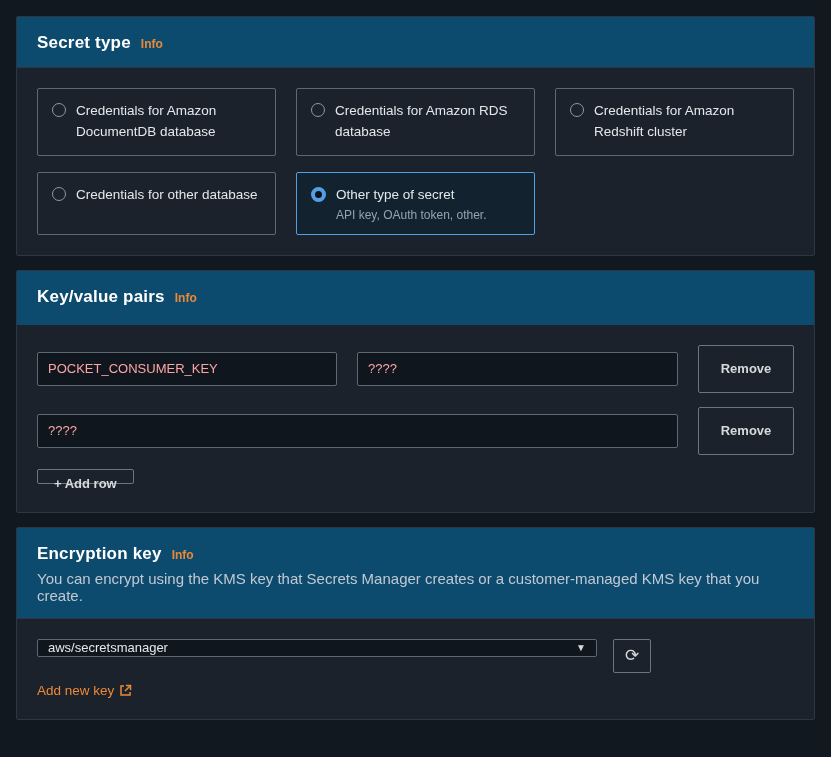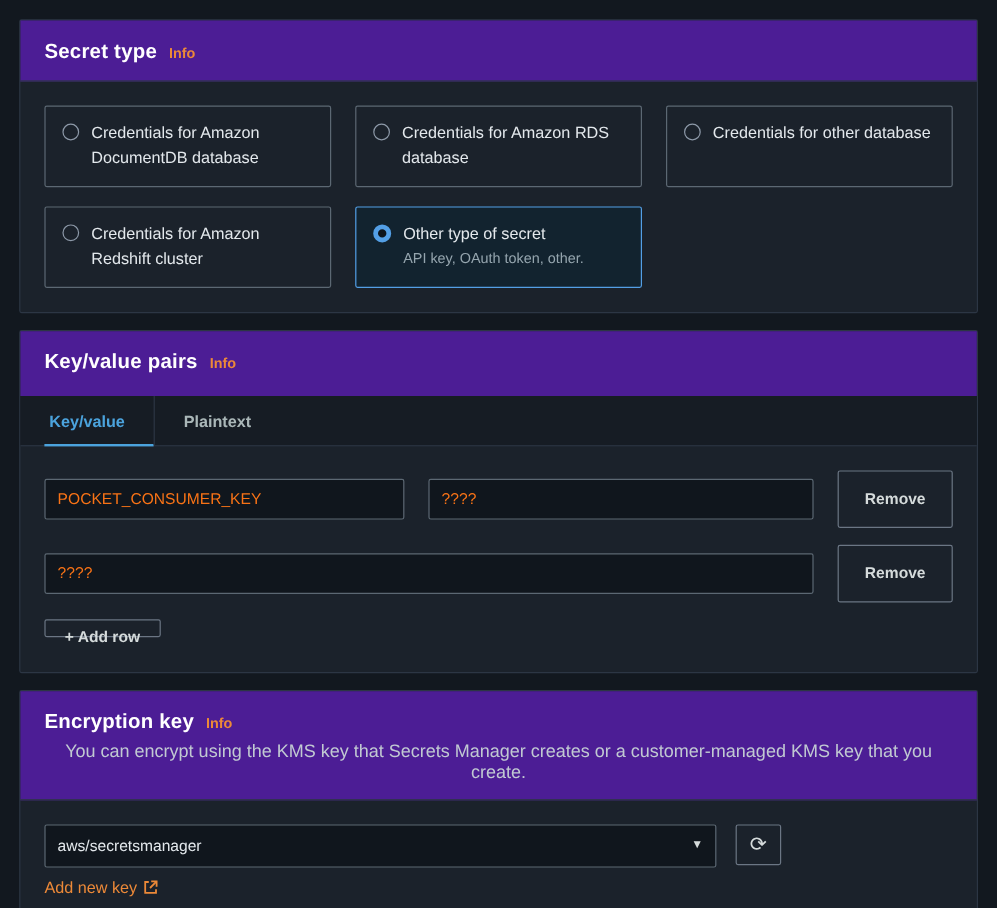--- a/index.html
+++ b/index.html
@@ -11,24 +11,23 @@
     min-height: 757px;
     padding: 16px 16px 22px 16px;
   }
   .card {
     background: #1b222b;
     border: 1px solid #2c3644;
     border-radius: 2px;
     margin-bottom: 14px;
   }
   .card-header {
-    background: #4c1d95;
+    background: #0c4a6e;
     padding: 16px 20px 14px 20px;
     border-bottom: 1px solid #2c3644;
-    text-align: center;
   }
   .card-title-row { display: flex; align-items: baseline; gap: 10px; }
   .card-title {
     color: #ffffff;
     font-size: 17px;
     font-weight: bold;
     letter-spacing: 0.2px;
   }
   .info-link {
     color: #ec8938;
@@ -114,21 +113,21 @@
     height: 2px;
     background: #4ba3dd;
   }
 
   
   .kv-row { display: flex; gap: 20px; margin-bottom: 14px; align-items: center; }
   .text-input {
     background: #10161d;
     border: 1px solid #5c6873;
     border-radius: 2px;
-    color: #f97316;
+    color: #fca5a5;
     font-size: 13px;
     padding: 7px 10px;
     height: 34px;
     font-family: "Liberation Sans", "DejaVu Sans", sans-serif;
   }
   .key-input { width: 300px; }
   .val-input { flex: 1; }
   .btn {
     background: transparent;
     border: 1px solid #6b7684;
@@ -142,21 +141,21 @@
     font-family: "Liberation Sans", "DejaVu Sans", sans-serif;
     white-space: nowrap;
   }
   .remove-btn { width: 96px; }
   .add-row-btn { height: 15px; padding: 6px 16px; }
 
   
   .enc-row { display: flex; gap: 16px; align-items: flex-start; }
   .select {
     width: 560px;
-    height: 36px;
+    height: 18px;
     background: #10161d;
     border: 1px solid #5c6873;
     border-radius: 2px;
     display: flex;
     align-items: center;
     justify-content: space-between;
     padding: 0 10px;
     font-size: 13px;
     color: #e3e8ec;
     cursor: pointer;
@@ -205,26 +204,26 @@
         <span class="tile-label">Credentials for Amazon DocumentDB database</span>
       </div>
 
       <div class="tile">
         <span class="radio"></span>
         <span class="tile-label">Credentials for Amazon RDS database</span>
       </div>
 
       <div class="tile">
         <span class="radio"></span>
+        <span class="tile-label">Credentials for Amazon Redshift cluster</span>
+      </div>
+
+      <div class="tile">
+        <span class="radio"></span>
         <span class="tile-label">Credentials for other database</span>
-      </div>
-
-      <div class="tile">
-        <span class="radio"></span>
-        <span class="tile-label">Credentials for Amazon Redshift cluster</span>
       </div>
 
       <div class="tile selected">
         <span class="radio"></span>
         <span>
           <span class="tile-label">Other type of secret</span>
           <div class="tile-sub">API key, OAuth token, other.</div>
         </span>
       </div>
 
@@ -233,24 +232,20 @@
 </section>
 
 <section class="card">
   <div class="card-header" style="border-bottom:none; padding-bottom:18px;">
     <div class="card-title-row">
       <h2 class="card-title">Key/value pairs</h2>
       <a class="info-link">Info</a>
     </div>
   </div>
 
-  <div class="tabs">
-    <div class="tab active">Key/value</div>
-    <div class="tab">Plaintext</div>
-  </div>
 
   <div class="card-body">
 
     <div class="kv-row">
       <input class="text-input key-input" type="text" value="POCKET_CONSUMER_KEY" style="">
       <input class="text-input val-input" type="text" value="????" style="">
       <button class="btn remove-btn">Remove</button>
     </div>
 
     <div class="kv-row">

